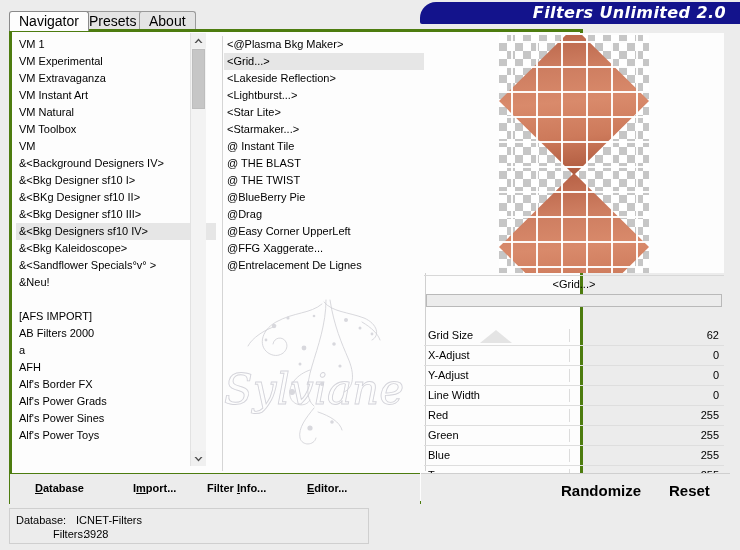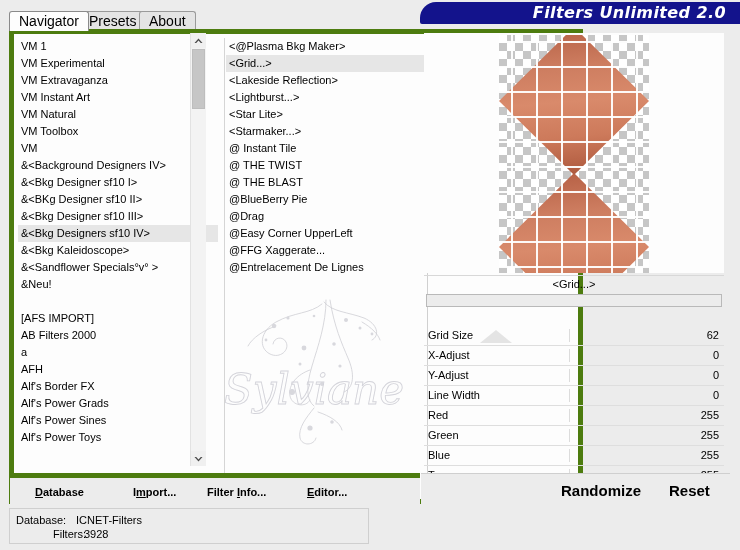--- a/index.html
+++ b/index.html
@@ -39,21 +39,21 @@
     padding:0 9px;font-size:14px;color:#000;
     background:#e4e4e4;border:1px solid #9a9a9a;border-bottom:none;
     border-top-left-radius:3px;border-top-right-radius:3px;
     white-space:nowrap;
   }
   .tab.sel{background:#fdfdfd;height:19px;line-height:19px;top:0;z-index:3;border-color:#8a8a8a;}
 
   
   .panel{
     position:absolute;left:9px;top:29px;width:574px;height:475px;
-    background:#fdfdfd;border:5px solid #4d7c0f;box-sizing:border-box;
+    background:#fdfdfd;border:3px solid #4d7c0f;box-sizing:border-box;
   }
 
   
   .listcol{position:absolute;top:4px;background:#fdfdfd;overflow:hidden;}
   .col-left{left:4px;width:200px;height:433px;}
   .col-mid{left:212px;width:200px;height:433px;}
   .vsep{position:absolute;left:210px;top:4px;width:1px;height:435px;background:#d5d5d5;}
   .vsep2{position:absolute;left:413px;top:4px;width:1px;height:435px;background:#d0d0d0;}
 
   .litem{
@@ -134,21 +134,21 @@
   
   .tri-marker{
     position:absolute;left:480px;top:330px;width:0;height:0;
     border-left:16px solid transparent;border-right:16px solid transparent;
     border-bottom:13px solid #e4e4e4;
   }
 
   
   .linkrow{
     position:absolute;left:10px;top:473px;width:410px;height:30px;
-    background:#ececec;border-top:5px solid #4d7c0f;
+    background:#ececec;border-top:1px solid #4d7c0f;
   }
   .lnk{
     position:absolute;top:8px;font-size:11px;font-weight:bold;color:#000;
     white-space:nowrap;
   }
   .lnk u{text-decoration:underline;}
   .btnrow2{
     position:absolute;left:421px;top:473px;width:309px;height:30px;
     background:#ececec;border-top:1px solid #cfcfcf;
   }
@@ -218,22 +218,22 @@
     </div>
 
     <div class="listcol col-mid">
       <div class="litem">&lt;@Plasma Bkg Maker&gt;</div>
       <div class="litem sel">&lt;Grid...&gt;</div>
       <div class="litem">&lt;Lakeside Reflection&gt;</div>
       <div class="litem">&lt;Lightburst...&gt;</div>
       <div class="litem">&lt;Star Lite&gt;</div>
       <div class="litem">&lt;Starmaker...&gt;</div>
       <div class="litem">@ Instant Tile</div>
+      <div class="litem">@ THE BLAST</div>
       <div class="litem">@ THE TWIST</div>
-      <div class="litem">@ THE BLAST</div>
       <div class="litem">@BlueBerry Pie</div>
       <div class="litem">@Drag</div>
       <div class="litem">@Easy Corner UpperLeft</div>
       <div class="litem">@FFG Xaggerate...</div>
       <div class="litem">@Entrelacement De Lignes</div>
     </div>
 
   </div>
 
   <div class="scrollbar sb-left">

